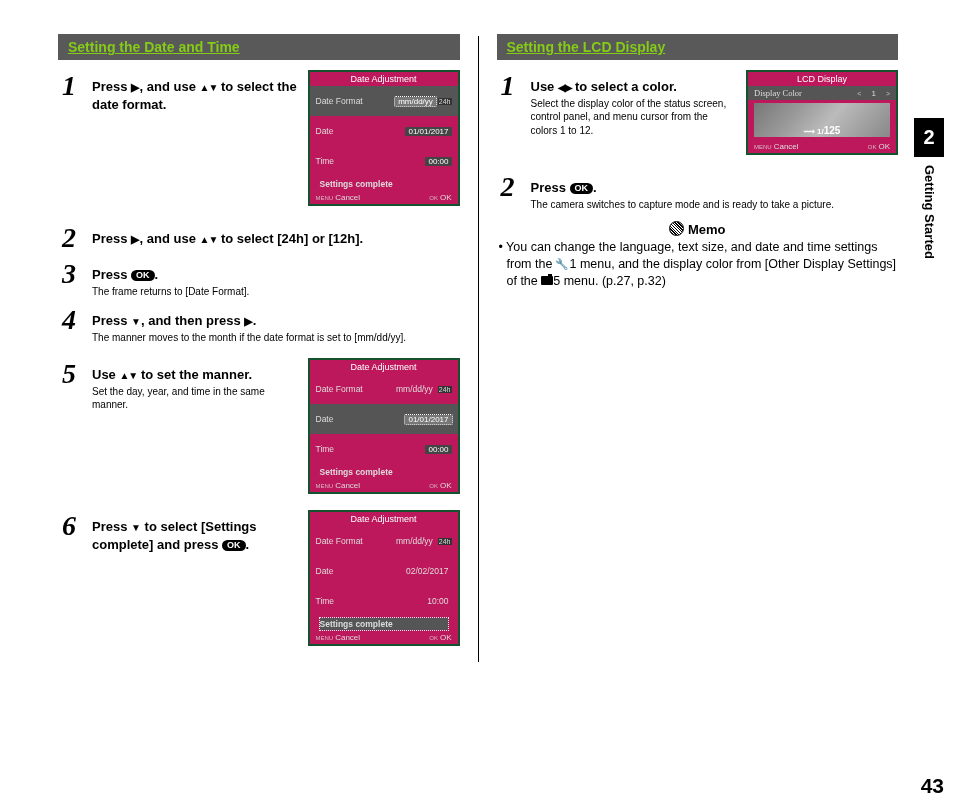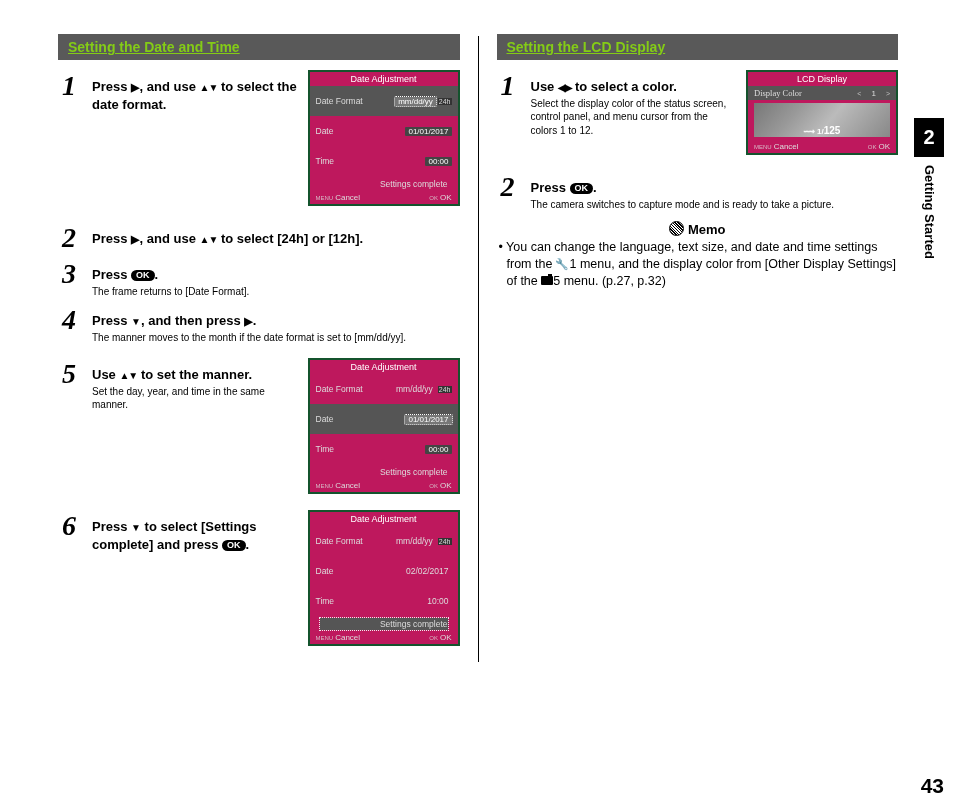--- a/index.html
+++ b/index.html
@@ -105,23 +105,24 @@
     background: #777;
     outline:1px dotted #fff;
   }
   .lcd-tiny {
     font-size: 7px;
     margin-left:2px;
     background:#333;
     padding:0 1px;
   }
   .lcd-settings {
-    text-align: right;
+    text-align: left;
     margin: 2px 10px;
     padding: 1px 0;
+    font-weight: bold;
   }
   .lcd-settings.sel {
     background:#555;
     outline:1px dotted #eee;
   }
   .lcd-footer {
     display:flex;
     justify-content: space-between;
     padding: 1px 6px 0 6px;
     font-size: 8px;

